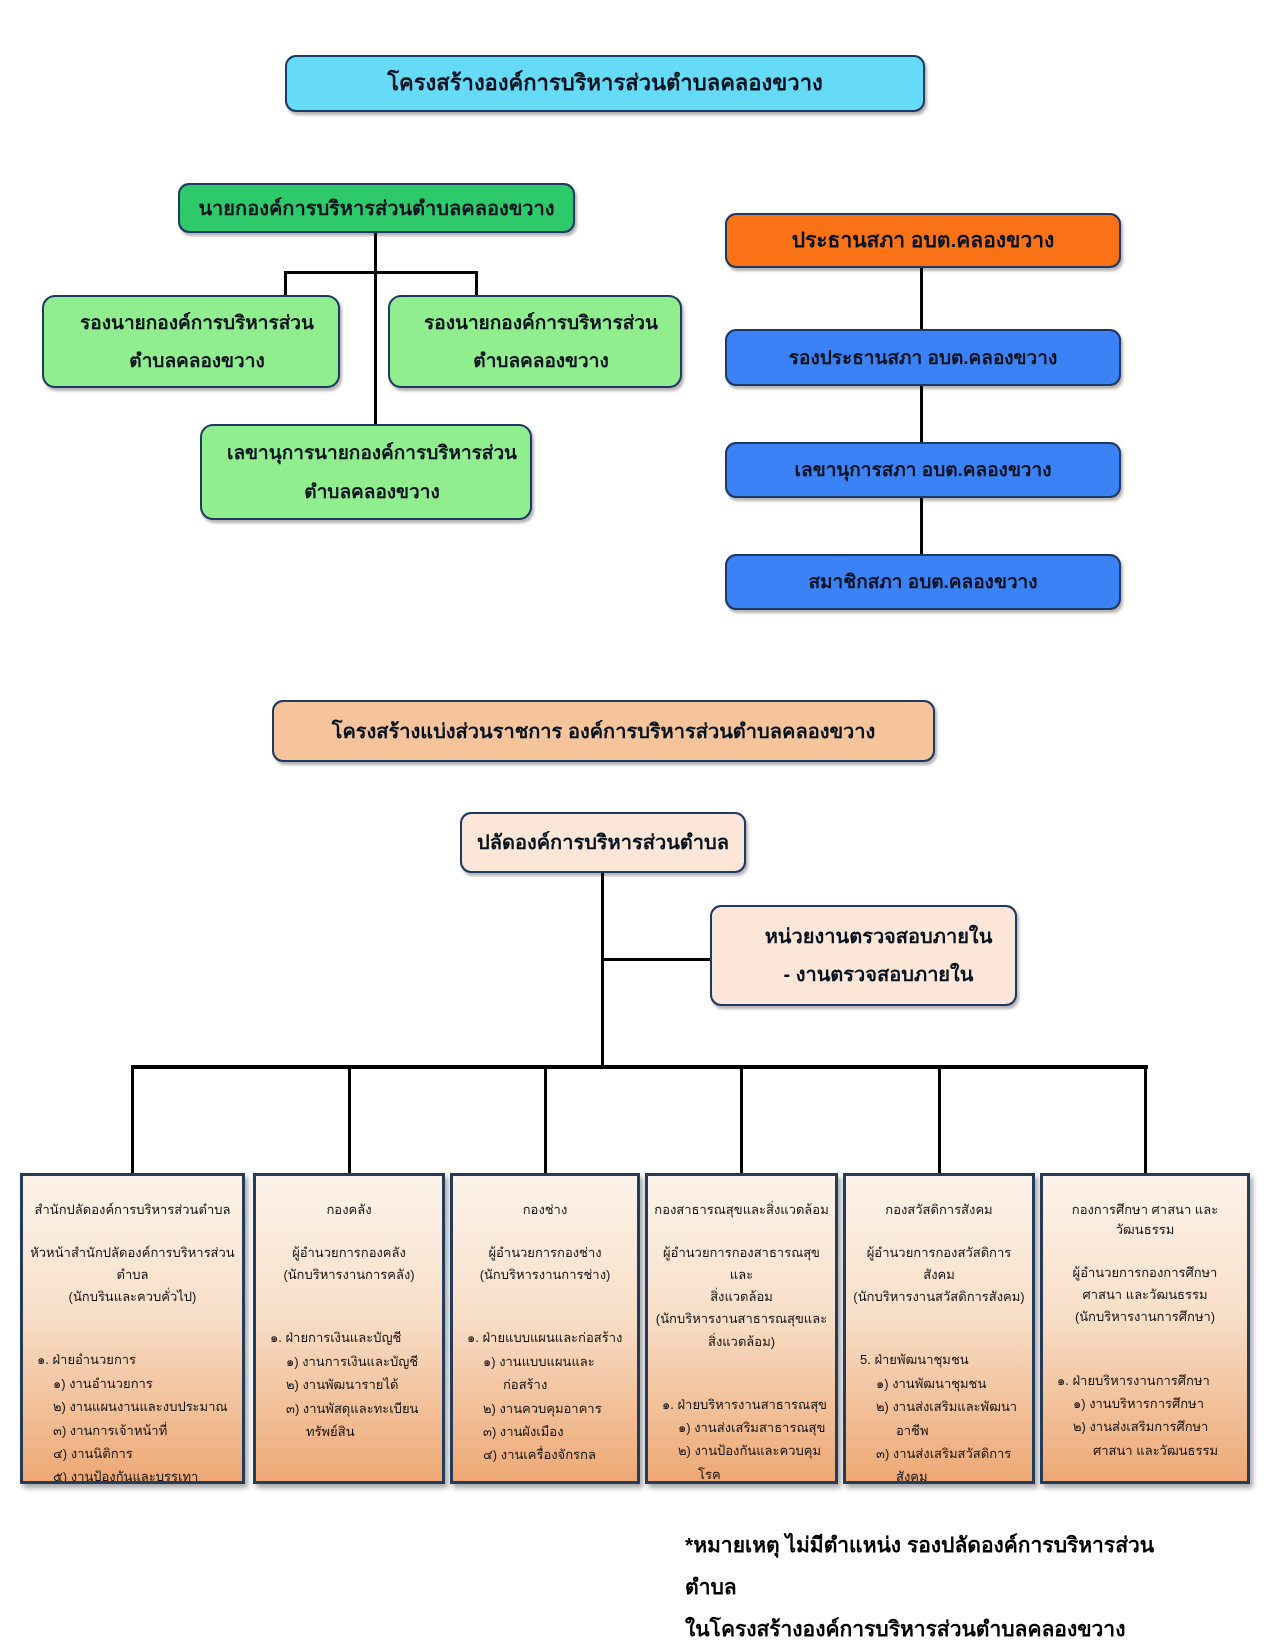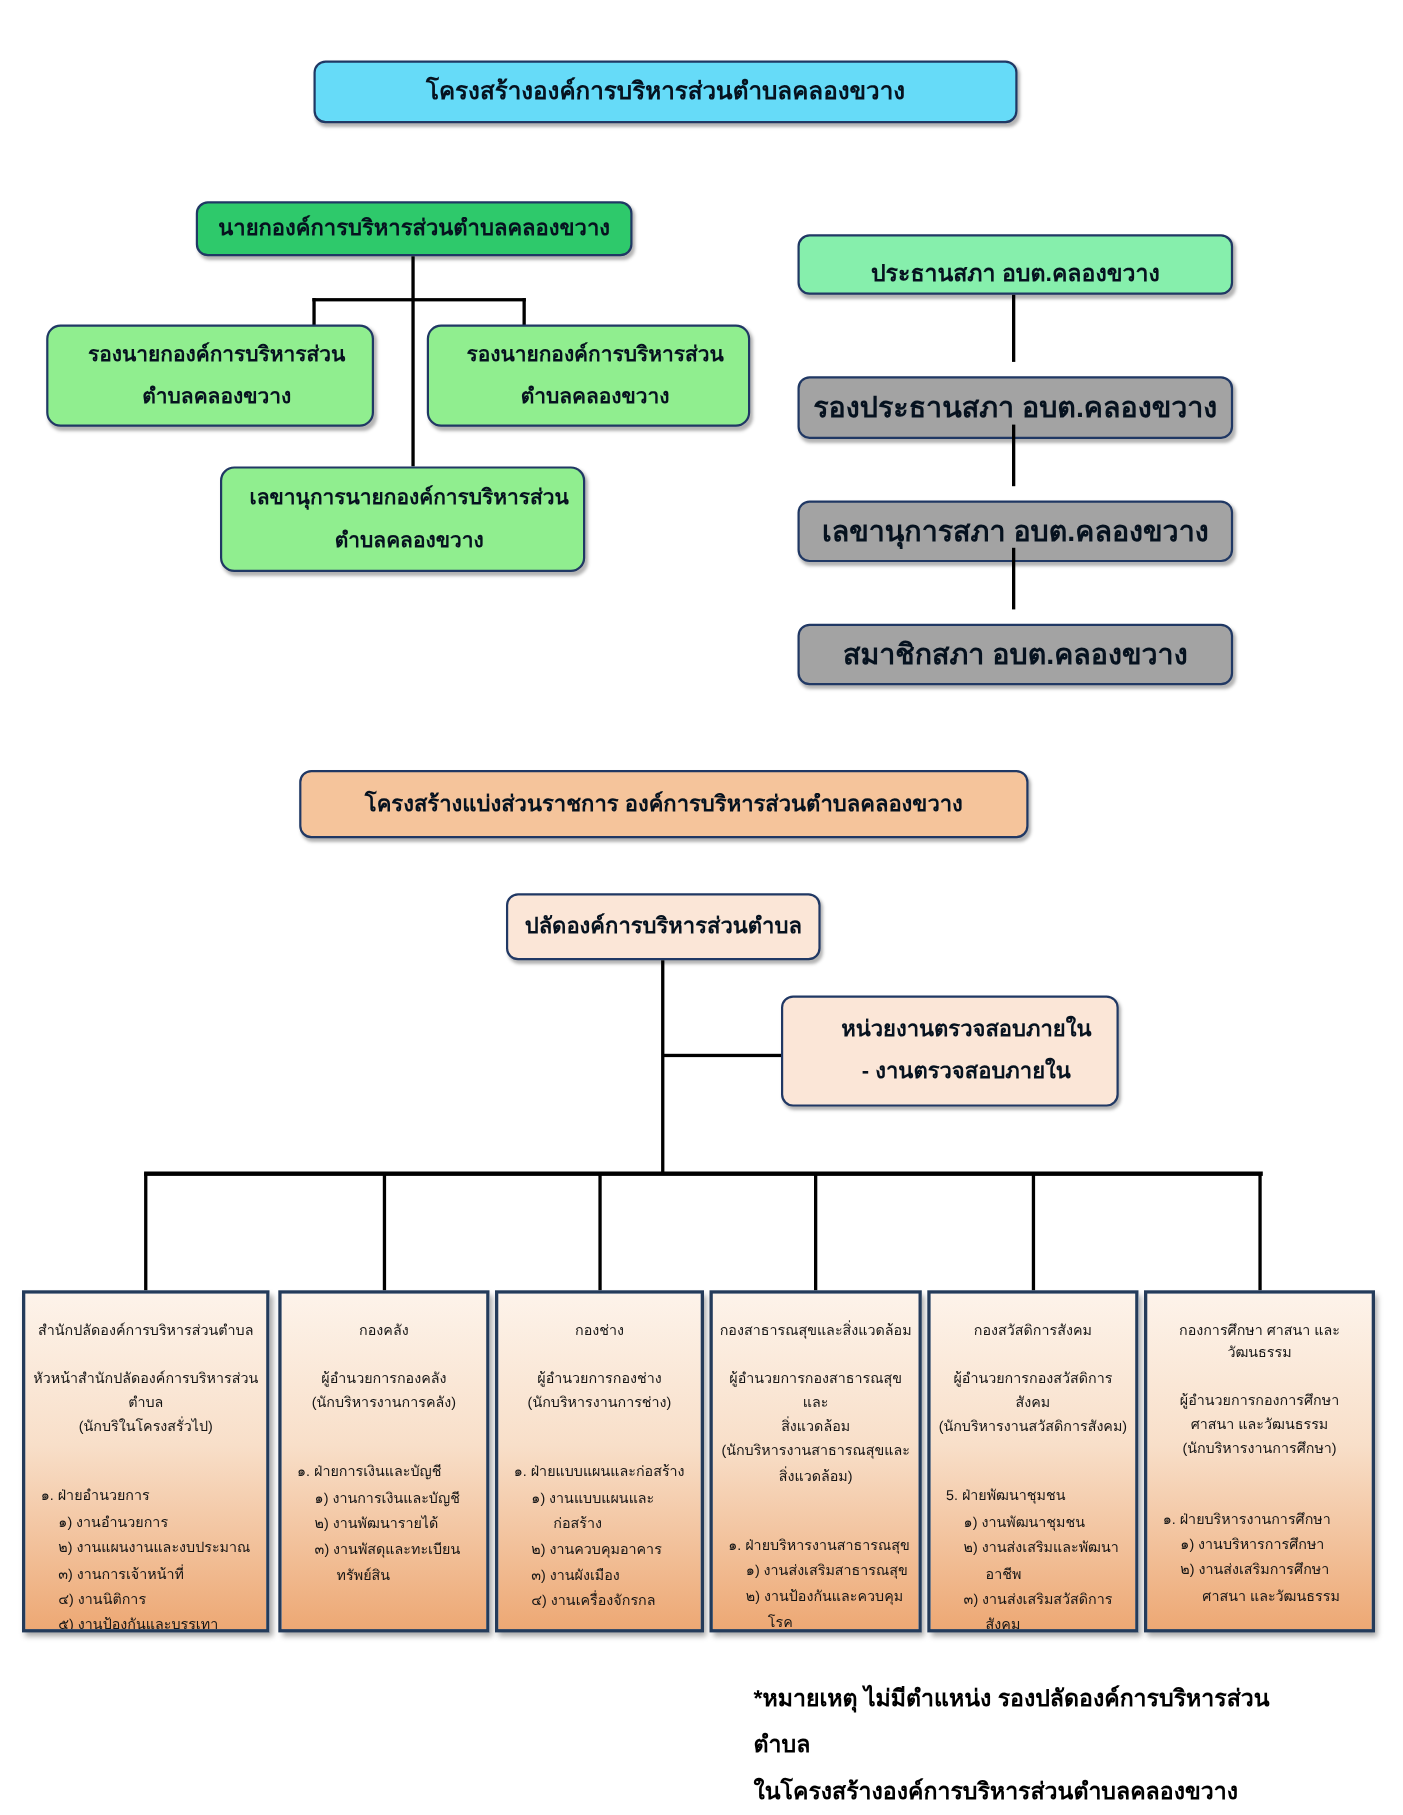--- a/index.html
+++ b/index.html
@@ -11,22 +11,22 @@
     position:absolute;box-sizing:border-box;
     border:2.5px solid #203864;border-radius:11px;
     display:flex;flex-direction:column;align-items:center;justify-content:center;
     text-align:center;font-weight:bold;
     box-shadow:2px 3px 3px rgba(0,0,0,.30);
     line-height:1.55;
   }
   .cyan{background:#66dbf8;font-size:22px;}
   .green-dark{background:#2ec96b;font-size:20px;}
   .green-light{background:#90ee8f;font-size:19px;border-radius:13px;row-gap:9px;padding-left:12px;}
-  .blue-med{background:#86efac;font-size:21px;justify-content:flex-end;}
-  .blue-light{background:#a3a3a3;font-size:26px;margin-top:13px;}
+  .blue-med{background:#f97316;font-size:21px;}
+  .blue-light{background:#3b82f6;font-size:19px;}
   .orange{background:#f5c49b;font-size:20px;}
   .peach{background:#fbe6d7;font-size:20px;}
   .audit{align-items:center;text-align:left;padding-left:30px;row-gap:7px;font-size:20px;}
   .ln{position:absolute;background:#000;}
   .dept{
     position:absolute;top:1173px;height:311px;box-sizing:border-box;
     border:3px solid #243b5a;
     background:linear-gradient(180deg,#fdf3ea 0%,#f8dfc9 45%,#eda874 100%);
     box-shadow:3px 4px 5px rgba(0,0,0,.35);
     font-size:13px;color:#141414;line-height:1.8;
@@ -112,21 +112,21 @@
   <div class="ln" style="left:938px;top:1066px;width:3px;height:107px;"></div>
   <div class="ln" style="left:1144px;top:1066px;width:3px;height:107px;"></div>
 
   <div id="departments">
       <div class="dept" style="left: 20px; width: 225px;">
         <div class="dept-title">
           <div>สำนักปลัดองค์การบริหารส่วนตำบล</div>
         </div>
         <div class="dept-dir">
           <div>หัวหน้าสำนักปลัดองค์การบริหารส่วนตำบล</div>
-          <div>(นักบริในโครงสรั่วไป)</div>
+          <div>(นักบรินและควบคั่วไป)</div>
         </div>
         <div class="dept-sec-h">๑. ฝ่ายอำนวยการ</div>
         <div class="dept-item">๑) งานอำนวยการ</div>
         <div class="dept-item">๒) งานแผนงานและงบประมาณ</div>
         <div class="dept-item">๓) งานการเจ้าหน้าที่</div>
         <div class="dept-item">๔) งานนิติการ</div>
         <div class="dept-item">๕) งานป้องกันและบรรเทาสาธารณภัย</div>
       </div>
       <div class="dept" style="left: 253px; width: 192px;">
         <div class="dept-title">

